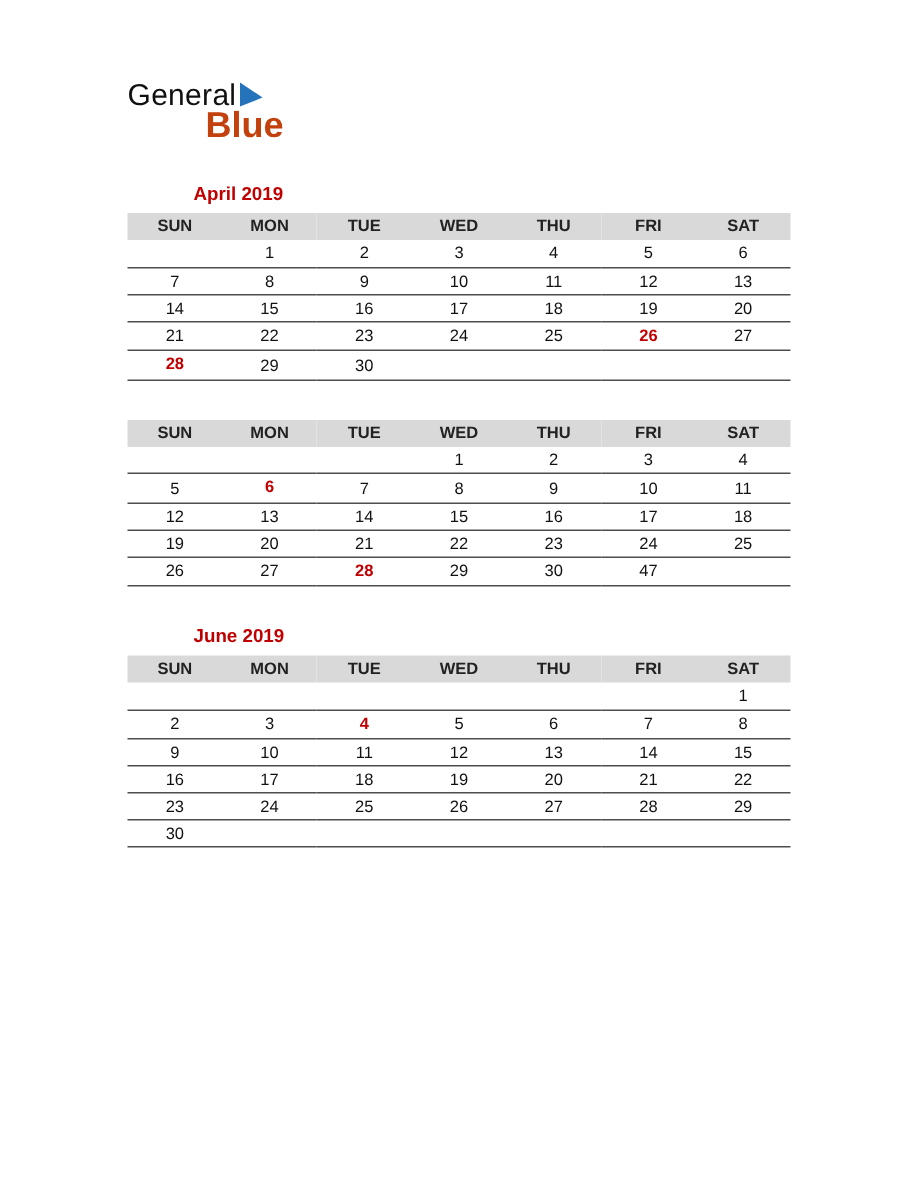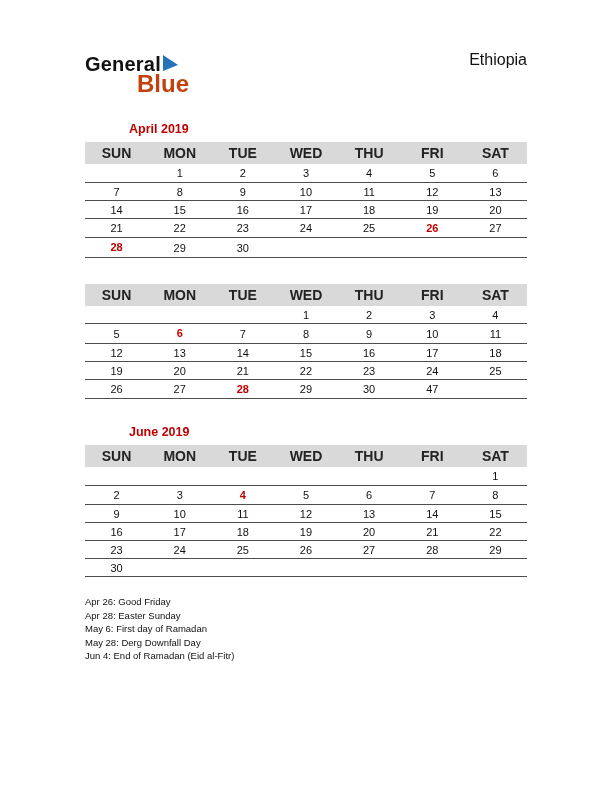--- a/index.html
+++ b/index.html
@@ -17,21 +17,21 @@
     padding: 48px 85px 0 85px;
     background: #ffffff;
   }
 
   
   .header { display: flex; justify-content: space-between; align-items: flex-start; }
   .logo { line-height: 1; padding-top: 6px; }
   .logo-line1 { display: flex; align-items: center; }
   .logo-general {
     font-size: 20px;
-    font-weight: bold;
+    font-weight: normal;
     color: #111111;
     letter-spacing: 0.2px;
   }
   .logo-triangle {
     width: 0; height: 0;
     border-left: 15px solid #2573BA;
     border-top: 8px solid transparent;
     border-bottom: 8px solid transparent;
     margin-left: 2px;
     transform: skewY(8deg);
@@ -65,21 +65,21 @@
     margin-bottom: 6px;
     margin-left: 44px;
   }
   table.cal {
     width: 100%;
     border-collapse: collapse;
     table-layout: fixed;
   }
   table.cal th {
     background: #D9D9D9;
-    font-size: 14px;
+    font-size: 11px;
     font-weight: bold;
     color: #222222;
     text-align: center;
     padding: 3px 0;
   }
   table.cal td {
     font-size: 11px;
     color: #111111;
     text-align: center;
     padding: 3px 0 2px 0;
@@ -106,21 +106,20 @@
 
   <div class="header">
     <div class="logo">
       <div class="logo-line1">
         <span class="logo-general">General</span>
         <span class="logo-triangle"></span>
       </div>
       <div class="logo-blue">Blue</div>
     </div>
     <div class="title-block">
-      <div class="country">Ethiopia</div>
     </div>
   </div>
 
   <section class="month">
     <h2 class="month-title">April 2019</h2>
     <table class="cal">
         <thead>
           <tr>
             <th>SUN</th>
             <th>MON</th>
@@ -310,21 +309,14 @@
             <td></td>
             <td></td>
             <td></td>
             <td></td>
             <td></td>
           </tr>
         </tbody>
       </table>
   </section>
 
-  <div class="holidays">
-    <div class="holiday">Apr 26: Good Friday</div>
-    <div class="holiday">Apr 28: Easter Sunday</div>
-    <div class="holiday">May 6: First day of Ramadan</div>
-    <div class="holiday">May 28: Derg Downfall Day</div>
-    <div class="holiday">Jun 4: End of Ramadan (Eid al-Fitr)</div>
-  </div>
 
 </div>
 
 </body></html>

